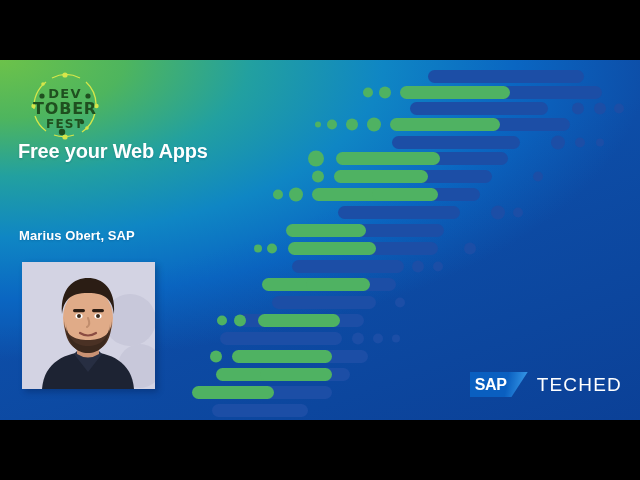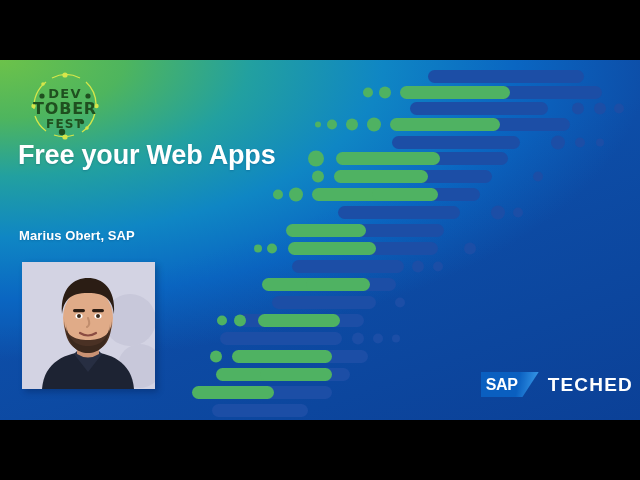--- a/index.html
+++ b/index.html
@@ -48,21 +48,21 @@
     position:absolute; left:16px; top:4px;
     width:96px; height:82px; z-index:20;
   }
   .badge svg { display:block; width:96px; height:82px; }
 
   
   .title {
     position:absolute; left:18px; top:78px;
     z-index:20;
     color:#ffffff;
-    font-size:27px;
+    font-size:20px;
     line-height:1.32;
     font-weight:bold;
     letter-spacing:-0.2px;
     max-width:400px;
     text-shadow:0 1px 2px rgba(0,40,90,.22);
   }
   .title .l2 { display:block; }
 
   .speaker {
     position:absolute; left:19px; top:168px;
@@ -80,21 +80,21 @@
     width:133px; height:127px;
     z-index:20;
     background:#d2d2e2;
     overflow:hidden;
     box-shadow:3px 3px 6px rgba(0,20,60,.30);
   }
   .headshot svg { display:block; width:133px; height:127px; }
 
   
   .sapteched {
-    position:absolute; right:7px; top:312px;
+    position:absolute; right:18px; top:312px;
     z-index:20;
     display:flex; align-items:center; gap:9px;
   }
   .sap-mark {
     position:relative;
     width:58px; height:25px;
     display:flex; align-items:center; justify-content:flex-start;
   }
   .sap-mark .sap-shape{
     position:absolute; inset:0;
@@ -106,21 +106,21 @@
     color:#ffffff;
     font-size:16px;
     font-weight:bold;
     letter-spacing:-0.3px;
     padding-left:5px;
     font-style:normal;
   }
   .teched-text {
     color:#ffffff;
     font-size:19px;
-    font-weight:bold;
+    font-weight:normal;
     letter-spacing:1.2px;
   }
 </style>
 </head>
 <body>
 
 <div id="slide">
 
   <div class="bar-top"></div>
 

